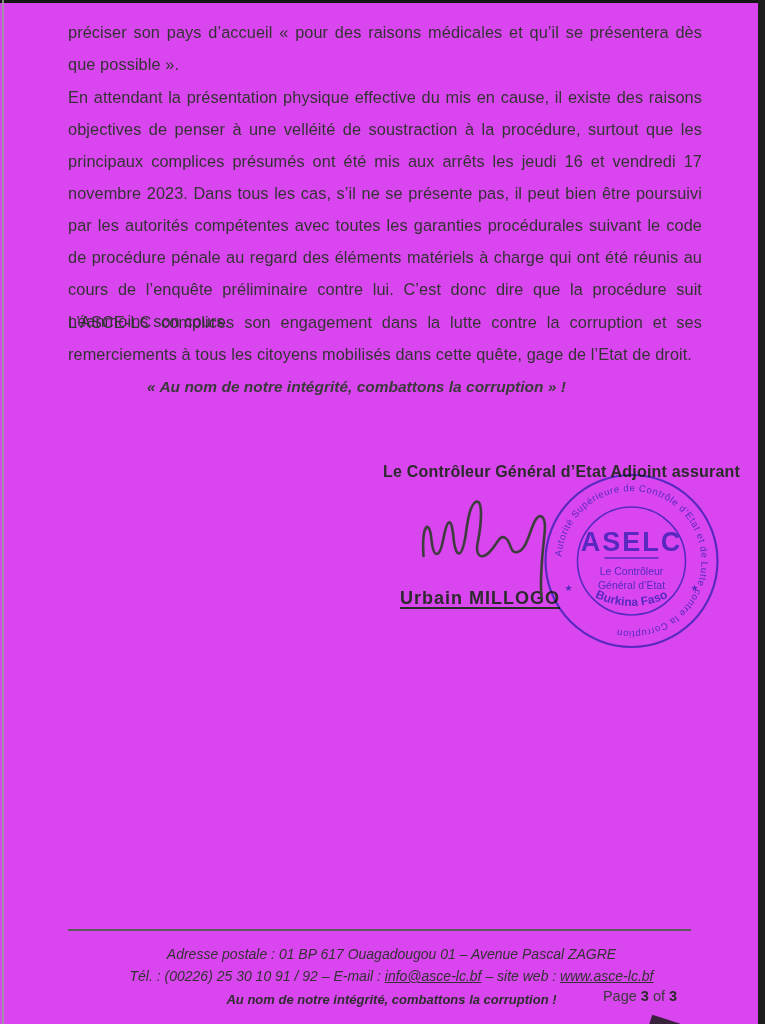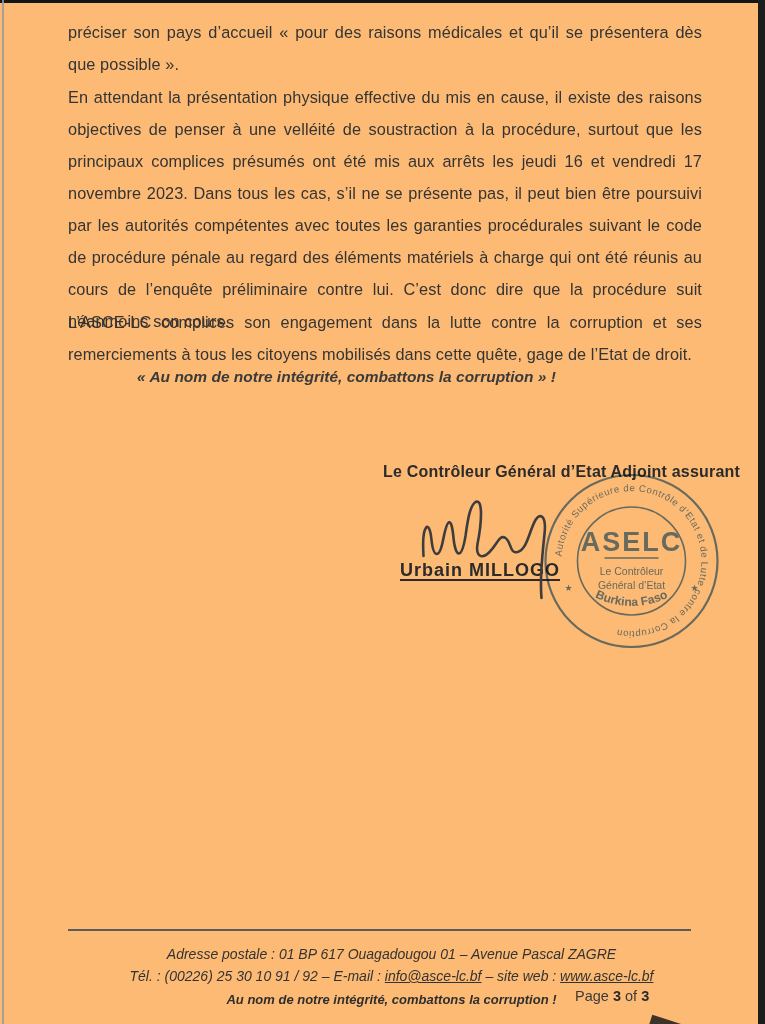--- a/index.html
+++ b/index.html
@@ -1,55 +1,55 @@
 <!DOCTYPE html>
 <html><head>
 <meta charset="utf-8">
 <style>
   html,body{margin:0;padding:0;background:#e9e9e9;}
   .page{
     position:relative;width:765px;height:1024px;margin:0 auto;
-    background:#fdba74;overflow:hidden;
+    background:#d946ef;overflow:hidden;
     font-family:"Liberation Sans",sans-serif;color:#2f2f2f;
   }
   
   .edge-top{position:absolute;left:0;top:0;width:765px;height:3px;background:#151515;}
   .edge-left{position:absolute;left:2px;top:0;width:2px;height:1024px;background:#9a9a9a;opacity:.85;}
   .edge-right{position:absolute;right:0;top:0;width:7px;height:1024px;background:#1d1d1d;}
   .corner-smudge{position:absolute;left:648px;top:1014px;width:46px;height:14px;
     background:#1b1b1b;transform:rotate(18deg);transform-origin:left bottom;opacity:.85;}
 
   
   .para{position:absolute;left:68px;width:634px;margin:0;text-align:justify;
     font-size:16.3px;line-height:32px;color:#343434;letter-spacing:.1px;}
   .p1{top:16px;}
   .p2{top:81px;}
   .p3{top:306px;}
-  .motto-quote{position:absolute;left:0;top:368px;width:681px;margin:0;text-align:center;
+  .motto-quote{position:absolute;left:0;top:368px;width:681px;margin:10px;text-align:center;
     font-weight:700;font-style:italic;font-size:15.5px;color:#3a3a3a;padding-left:6px;}
 
   
   .sig-title{position:absolute;top:460px;left:240px;width:500px;text-align:right;
     font-weight:700;font-size:16px;line-height:23px;color:#2b2b2b;letter-spacing:.2px;}
   .sig-svg{position:absolute;left:400px;top:494px;z-index:2;}
-  .sig-name{position:absolute;top:560px;left:340px;width:280px;text-align:center;
+  .sig-name{position:absolute;top:588px;left:340px;width:280px;text-align:center;
     font-weight:700;font-size:18px;letter-spacing:1px;color:#2b2b2b;
     text-decoration:underline;text-decoration-thickness:2px;text-underline-offset:3px;}
   .sig-honor{position:absolute;top:594px;left:340px;width:280px;text-align:center;
     font-size:13.5px;color:#333;}
   .stamp{position:absolute;left:541px;top:471px;z-index:3;opacity:.85;mix-blend-mode:multiply;}
 
   
   .f-rule{position:absolute;top:929px;left:68px;width:623px;height:2px;background:#5c5c5c;}
   .f-line{position:absolute;left:68px;width:623px;margin:12px;text-align:center;
     font-style:italic;font-size:14px;color:#333;}
   .f-addr{top:934px;}
   .f-tel{top:956px;}
   .f-motto{top:980px;font-weight:700;font-size:13px;color:#2e2e2e;}
-  .f-page{position:absolute;top:988px;left:575px;width:130px;
+  .f-page{position:absolute;top:988px;left:575px;width:130px;text-align:center;
     font-size:14.5px;color:#3b3b3b;}
   .f-page b{font-weight:700;color:#2c2c2c;}
   .u{text-decoration:underline;}
 </style>
 </head>
 <body>
 
 <div class="page">
 
   <div class="edge-top"></div>

